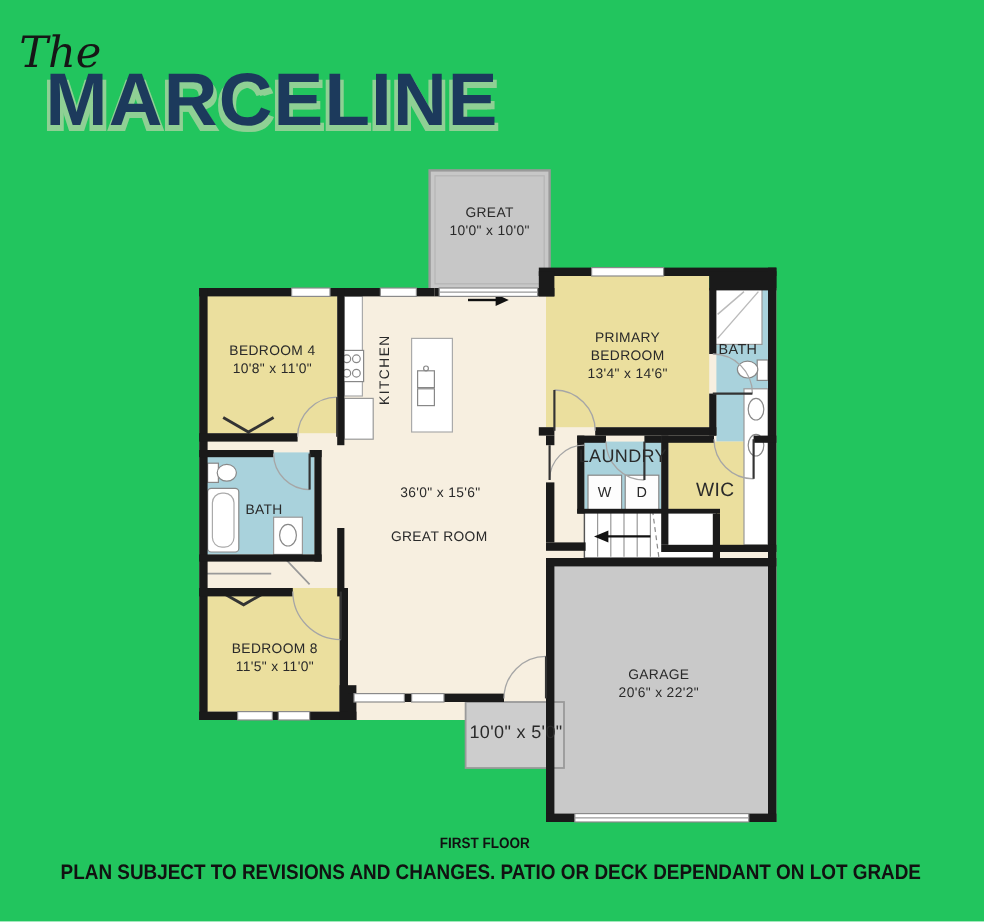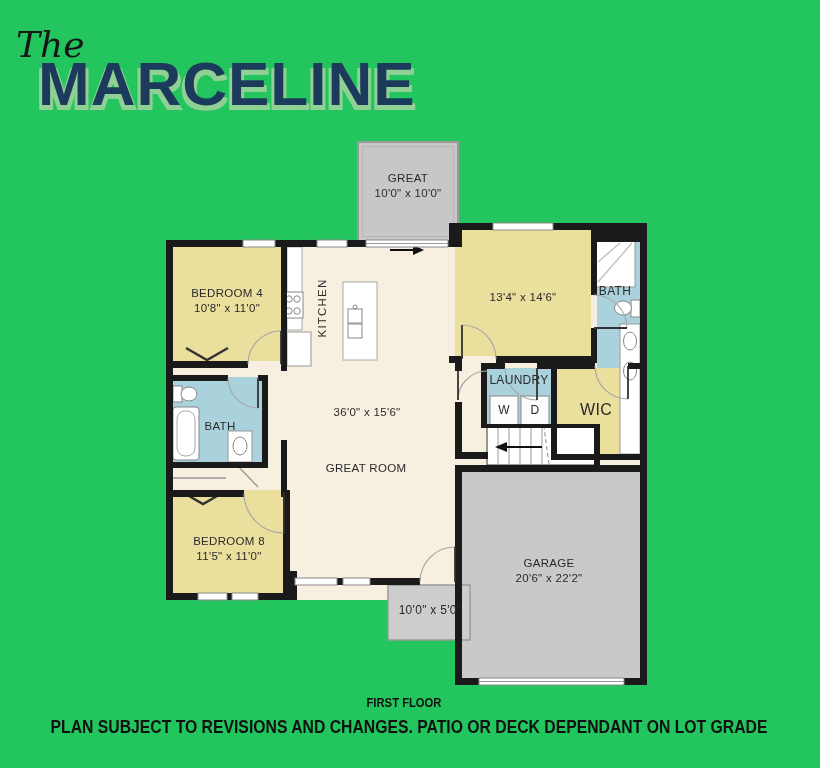--- a/index.html
+++ b/index.html
@@ -10,21 +10,21 @@
         font-style:italic;font-size:36px;color:#161616;}
   #title-name{position:absolute;left:38px;top:48px;font-size:62px;font-weight:700;
         letter-spacing:1px;color:#1c3a5c;
         text-shadow:-3px 5px 0 #8fd094, 3px 5px 0 #8fd094, 0 5px 0 #8fd094;}
   
   #plan-svg{position:absolute;left:0;top:0;}
   .lbl{position:absolute;transform:translate(-50%,-50%);text-align:center;
        font-size:11.5px;line-height:1.3;color:#2a2a2a;letter-spacing:.3px;white-space:nowrap;}
   .lbl .wrap{white-space:normal;width:104px;}
   #kitchen-label{transform:translate(-50%,-50%) rotate(-90deg);letter-spacing:1.2px;}
-  .tiny{font-size:12px;}
+  .tiny{font-size:15px;}
   
   #first-floor{position:absolute;left:404px;top:703px;transform:translate(-50%,-50%) scaleX(.9);
        font-size:12.5px;font-weight:700;color:#111;white-space:nowrap;}
   #disclaimer{position:absolute;left:409px;top:727px;transform:translate(-50%,-50%) scaleX(.9);
        font-size:17.5px;font-weight:700;color:#111;white-space:nowrap;}
 </style>
 </head>
 <body>
 
 <div id="page">
@@ -189,33 +189,34 @@
   </div>
 
   <div class="lbl" style="left:227px;top:301px">
     <div>BEDROOM 4</div>
     <div>10'8" x 11'0"</div>
   </div>
 
   <div class="lbl" id="kitchen-label" style="left:322px;top:308px">KITCHEN</div>
 
   <div class="lbl" style="left:523px;top:297px">
+    <div class="wrap">PRIMARY BEDROOM</div>
     <div>13'4" x 14'6"</div>
   </div>
 
   <div class="lbl" style="left:615px;top:292px;font-size:12px">BATH</div>
 
   <div class="lbl tiny" style="left:519px;top:381px">LAUNDRY</div>
   <div class="lbl" style="left:504px;top:411px;font-size:12px">W</div>
   <div class="lbl" style="left:535px;top:411px;font-size:12px">D</div>
 
   <div class="lbl" style="left:596px;top:410px;font-size:16px">WIC</div>
 
   <div class="lbl" style="left:367px;top:412px">36'0" x 15'6"</div>
-  <div class="lbl" style="left:366px;top:468px">GREAT ROOM</div>
+  <div class="lbl" style="left:366px;top:448px">GREAT ROOM</div>
 
   <div class="lbl" style="left:220px;top:426px">BATH</div>
 
   <div class="lbl" style="left:229px;top:549px">
     <div>BEDROOM 8</div>
     <div>11'5" x 11'0"</div>
   </div>
 
   <div class="lbl" style="left:549px;top:571px">
     <div>GARAGE</div>

